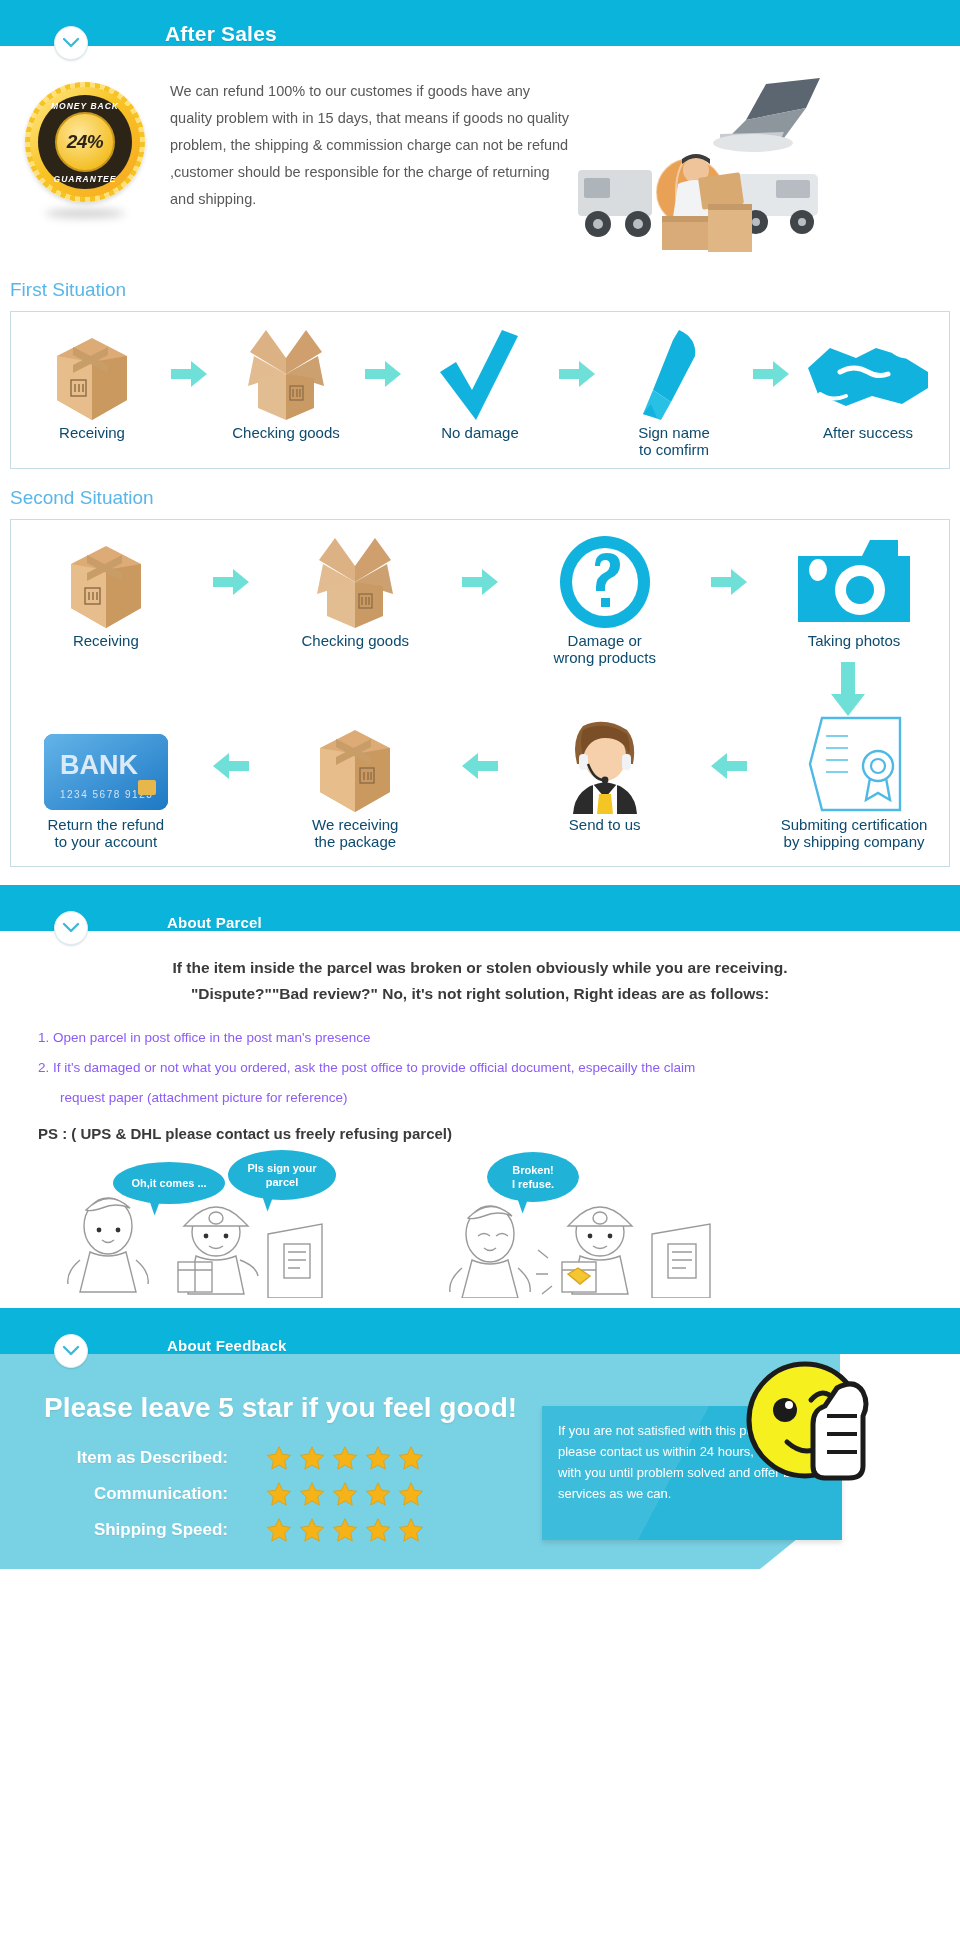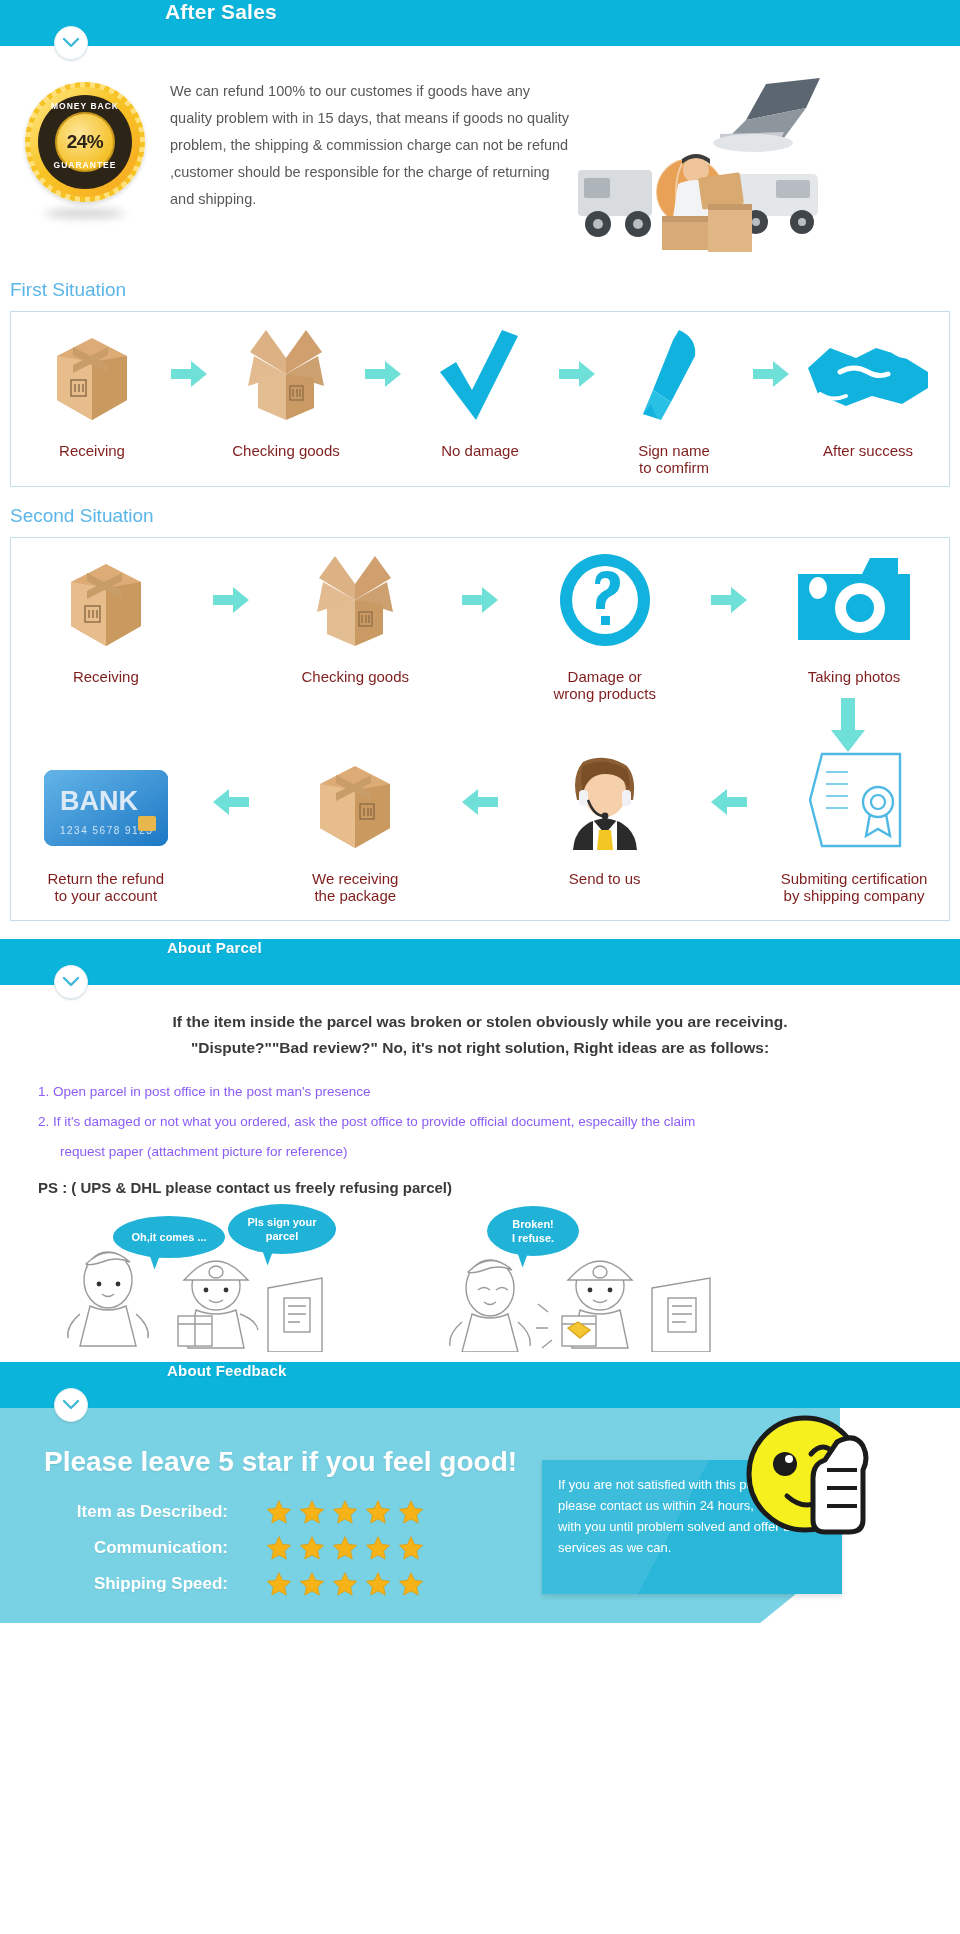--- a/index.html
+++ b/index.html
@@ -9,21 +9,21 @@
     font-family: "Liberation Sans", sans-serif;
   }
   body { width: 960px; height: 1934px; position: relative; overflow: hidden; }
 
   
   .bar {
     position: relative;
     height: 46px;
     background: #0bb4da;
     display: flex;
-    align-items: flex-start;
+    align-items: flex-end;
   }
   .bar .bar-title {
     color: #ffffff;
     font-weight: bold;
     letter-spacing: .2px;
     text-shadow: 0 1px 1px rgba(0,0,0,.10);
   }
   .bar.big .bar-title { font-size: 21px; margin-left: 165px; }
   .bar.small .bar-title { font-size: 15px; margin-left: 167px; }
 
@@ -45,21 +45,21 @@
   .chev svg { display: block; }
 
   
   .intro {
     position: relative;
     height: 215px;
     padding: 28px 0 0 0;
     display: flex;
     align-items: flex-start;
   }
-  .badge-wrap { width: 170px; display: flex; justify-content: center; padding-top: 8px; }
+  .badge-wrap { width: 170px; display: flex; justify-content: center; padding-top: 8px; font-style: italic; }
   .badge {
     position: relative;
     width: 120px; height: 120px;
   }
   .badge .sun {
     position: absolute; inset: 0;
     border-radius: 50%;
     background:
       repeating-conic-gradient(#f6c324 0deg 5deg, #ffe07a 5deg 10deg);
     box-shadow: 0 2px 4px rgba(0,0,0,.15);
@@ -85,21 +85,21 @@
     display: flex; align-items: center; justify-content: center;
     color: #2d2418; font-weight: bold; font-size: 19px;
     letter-spacing: -.5px;
   }
   .badge .arc-top, .badge .arc-bot {
     position: absolute; left: 0; right: 0;
     text-align: center; color: #fff; font-size: 8.5px; font-weight: bold;
     letter-spacing: 1px;
   }
   .badge .arc-top { top: 19px; }
-  .badge .arc-bot { bottom: 32px; }
+  .badge .arc-bot { bottom: 18px; }
   .badge-shadow {
     position: absolute; left: 20px; bottom: -16px;
     width: 80px; height: 9px; border-radius: 50%;
     background: rgba(0,0,0,.18); filter: blur(4px);
   }
 
   .intro-text {
     flex: 1;
     color: #585858;
     font-size: 14.5px;
@@ -120,22 +120,22 @@
   .panel {
     margin: 0 10px;
     border: 1px solid #c6dce6;
     background: #ffffff;
     padding: 14px 6px 10px 6px;
   }
   .flow-row { display: flex; align-items: flex-start; justify-content: space-around; }
   .flow-step { display: flex; flex-direction: column; align-items: center; width: 150px; }
   .step-art { height: 96px; display: flex; align-items: flex-end; justify-content: center; }
   .step-label {
-    margin-top: 20px; text-align: center;
-    color: #7f1d1d; font-size: 15px; line-height: 17px;
+    margin-top: 2px; text-align: center;
+    color: #0c4a6e; font-size: 15px; line-height: 17px;
   }
   .arrow-cell { width: 44px; height: 96px; display: flex; align-items: center; justify-content: center; }
 
   
   .parcel-body { padding: 24px 0 10px 0; }
   .parcel-head {
     color: #3a3a3a; font-weight: bold; font-size: 15.5px;
     line-height: 26px; text-align: center; padding: 0 36px;
   }
   .parcel-list { margin: 16px 0 0 38px; color: #8b5cf6; font-size: 13.5px; line-height: 30px; }

